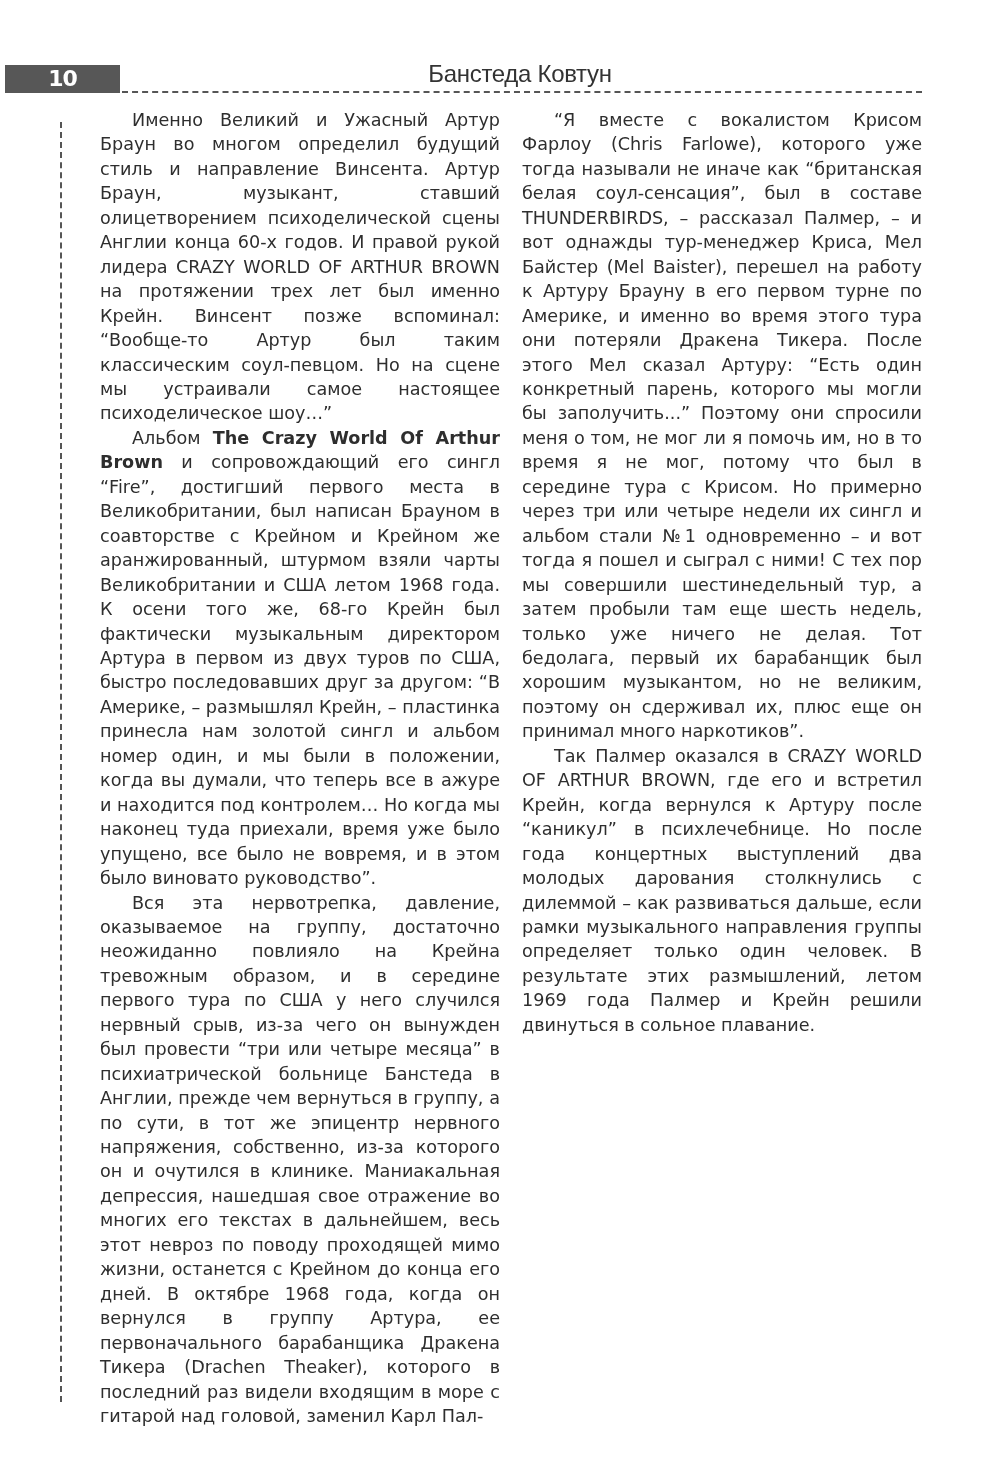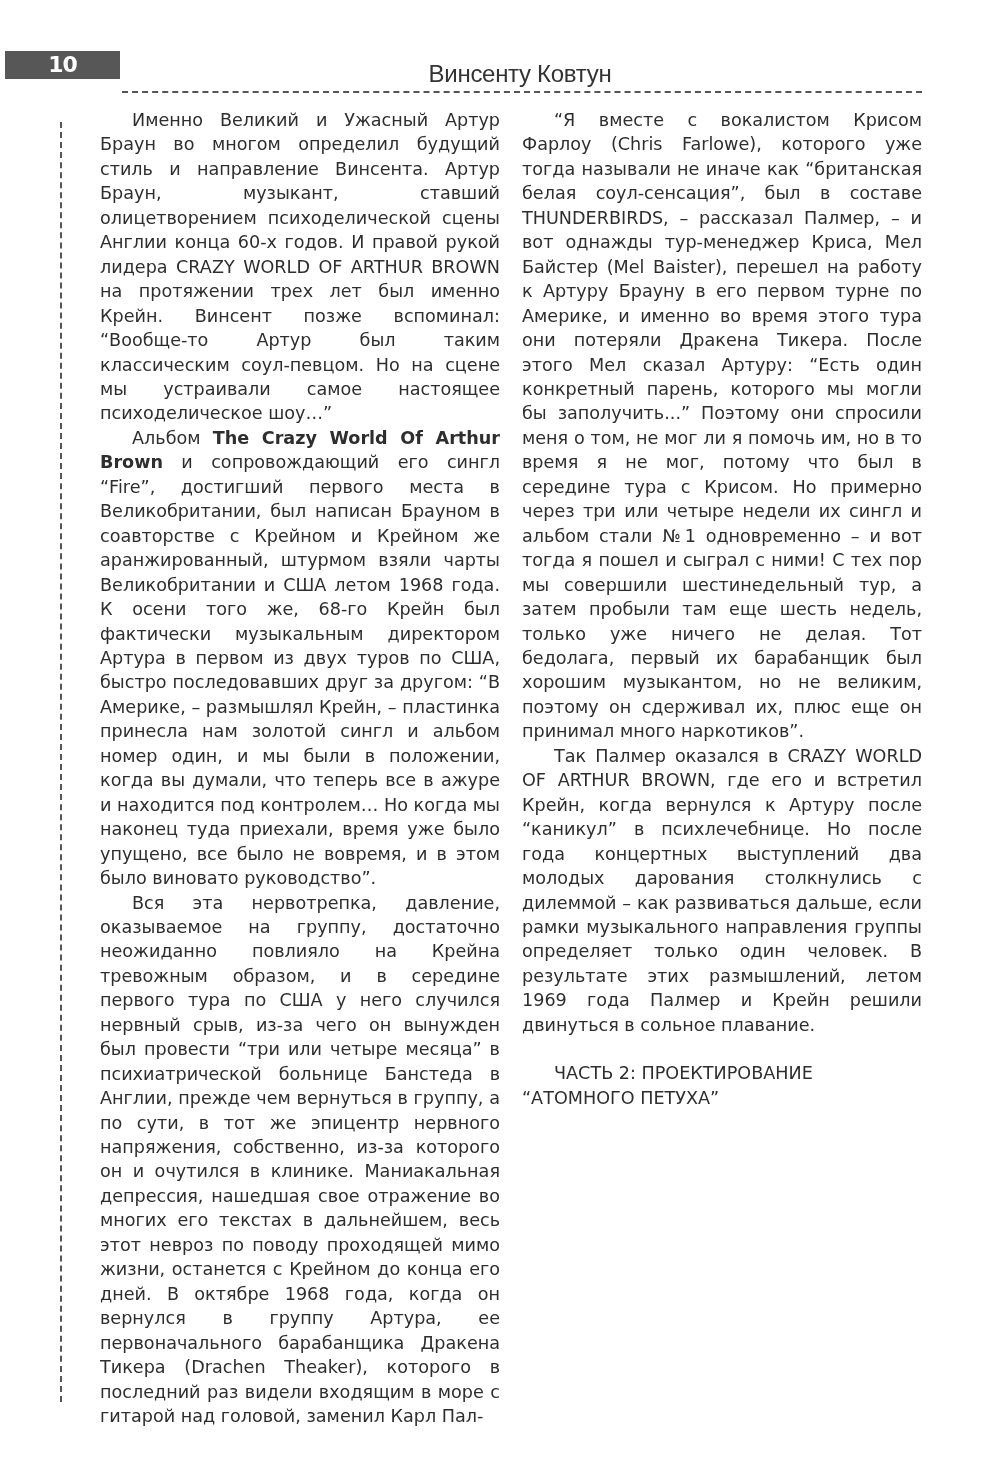--- a/index.html
+++ b/index.html
@@ -11,21 +11,21 @@
       width: 1000px;
       height: 1469px;
       position: relative;
       overflow: hidden;
       font-family: "DejaVu Sans", sans-serif;
       color: #2b2b2b;
     }
     .page-number-box {
       position: absolute;
       left: 5px;
-      top: 51px;
+      top: 65px;
       width: 115px;
       height: 28px;
       background: #575757;
       color: #ffffff;
       font-family: "DejaVu Sans", sans-serif;
       font-weight: bold;
       font-size: 22px;
       line-height: 28px;
       text-align: center;
       letter-spacing: -1px;
@@ -90,27 +90,26 @@
       text-align: left;
       font-size: 17.6px;
       line-height: 24.45px;
       text-transform: uppercase;
     }
   </style>
 </head>
 <body>
 
 <div class="page-number-box">10</div>
-<div class="running-title">Винсенту Ковтун</div>
+<div class="running-title">Банстеда Ковтун</div>
 <div class="header-rule"></div>
 <div class="margin-rule"></div>
 
 <div class="column col-left">
   <p class="para">Именно Великий и Ужасный Артур Браун во многом определил будущий стиль и направление Винсента. Артур Браун, музыкант, ставший олицетворением психоделической сцены Англии конца 60-х годов. И правой рукой лидера CRAZY WORLD OF ARTHUR BROWN на протяжении трех лет был именно Крейн. Винсент позже вспоминал: “Вообще-то Артур был таким классическим соул-певцом. Но на сцене мы устраивали самое настоящее психоделическое шоу…”</p>
   <p class="para"><span>Альбом </span><span class="bold">The Crazy World Of Arthur Brown</span><span> и сопровождающий его сингл “Fire”, достигший первого места в Великобритании, был написан Брауном в соавторстве с Крейном и Крейном же аранжированный, штурмом взяли чарты Великобритании и США летом 1968 года. К осени того же, 68-го Крейн был фактически музыкальным директором Артура в первом из двух туров по США, быстро последовавших друг за другом: “В Америке, – размышлял Крейн, – пластинка принесла нам золотой сингл и альбом номер один, и мы были в положении, когда вы думали, что теперь все в ажуре и находится под контролем… Но когда мы наконец туда приехали, время уже было упущено, все было не вовремя, и в этом было виновато руководство”.</span></p>
   <p class="para">Вся эта нервотрепка, давление, оказываемое на группу, достаточно неожиданно повлияло на Крейна тревожным образом, и в середине первого тура по США у него случился нервный срыв, из-за чего он вынужден был провести “три или четыре месяца” в психиатрической больнице Банстеда в Англии, прежде чем вернуться в группу, а по сути, в тот же эпицентр нервного напряжения, собственно, из-за которого он и очутился в клинике. Маниакальная депрессия, нашедшая свое отражение во многих его текстах в дальнейшем, весь этот невроз по поводу проходящей мимо жизни, останется с Крейном до конца его дней. В октябре 1968 года, когда он вернулся в группу Артура, ее первоначального барабанщика Дракена Тикера (Drachen Theaker), которого в последний раз видели входящим в море с гитарой над головой, заменил Карл Пал-</p>
 </div>
 
 <div class="column col-right">
   <p class="para">“Я вместе с вокалистом Крисом Фарлоу (Chris Farlowe), которого уже тогда называли не иначе как “британская белая соул-сенсация”, был в составе THUNDERBIRDS, – рассказал Палмер, – и вот однажды тур-менеджер Криса, Мел Байстер (Mel Baister), перешел на работу к Артуру Брауну в его первом турне по Америке, и именно во время этого тура они потеряли Дракена Тикера. После этого Мел сказал Артуру: “Есть один конкретный парень, которого мы могли бы заполучить...” Поэтому они спросили меня о том, не мог ли я помочь им, но в то время я не мог, потому что был в середине тура с Крисом. Но примерно через три или четыре недели их сингл и альбом стали №1 одновременно – и вот тогда я пошел и сыграл с ними! С тех пор мы совершили шестинедельный тур, а затем пробыли там еще шесть недель, только уже ничего не делая. Тот бедолага, первый их барабанщик был хорошим музыкантом, но не великим, поэтому он сдерживал их, плюс еще он принимал много наркотиков”.</p>
   <p class="para">Так Палмер оказался в CRAZY WORLD OF ARTHUR BROWN, где его и встретил Крейн, когда вернулся к Артуру после “каникул” в психлечебнице. Но после года концертных выступлений два молодых дарования столкнулись с дилеммой – как развиваться дальше, если рамки музыкального направления группы определяет только один человек. В результате этих размышлений, летом 1969 года Палмер и Крейн решили двинуться в сольное плавание.</p>
-  <p class="section-heading">ЧАСТЬ 2: ПРОЕКТИРОВАНИЕ “АТОМНОГО ПЕТУХА”</p>
 </div>
 
 </body></html>

